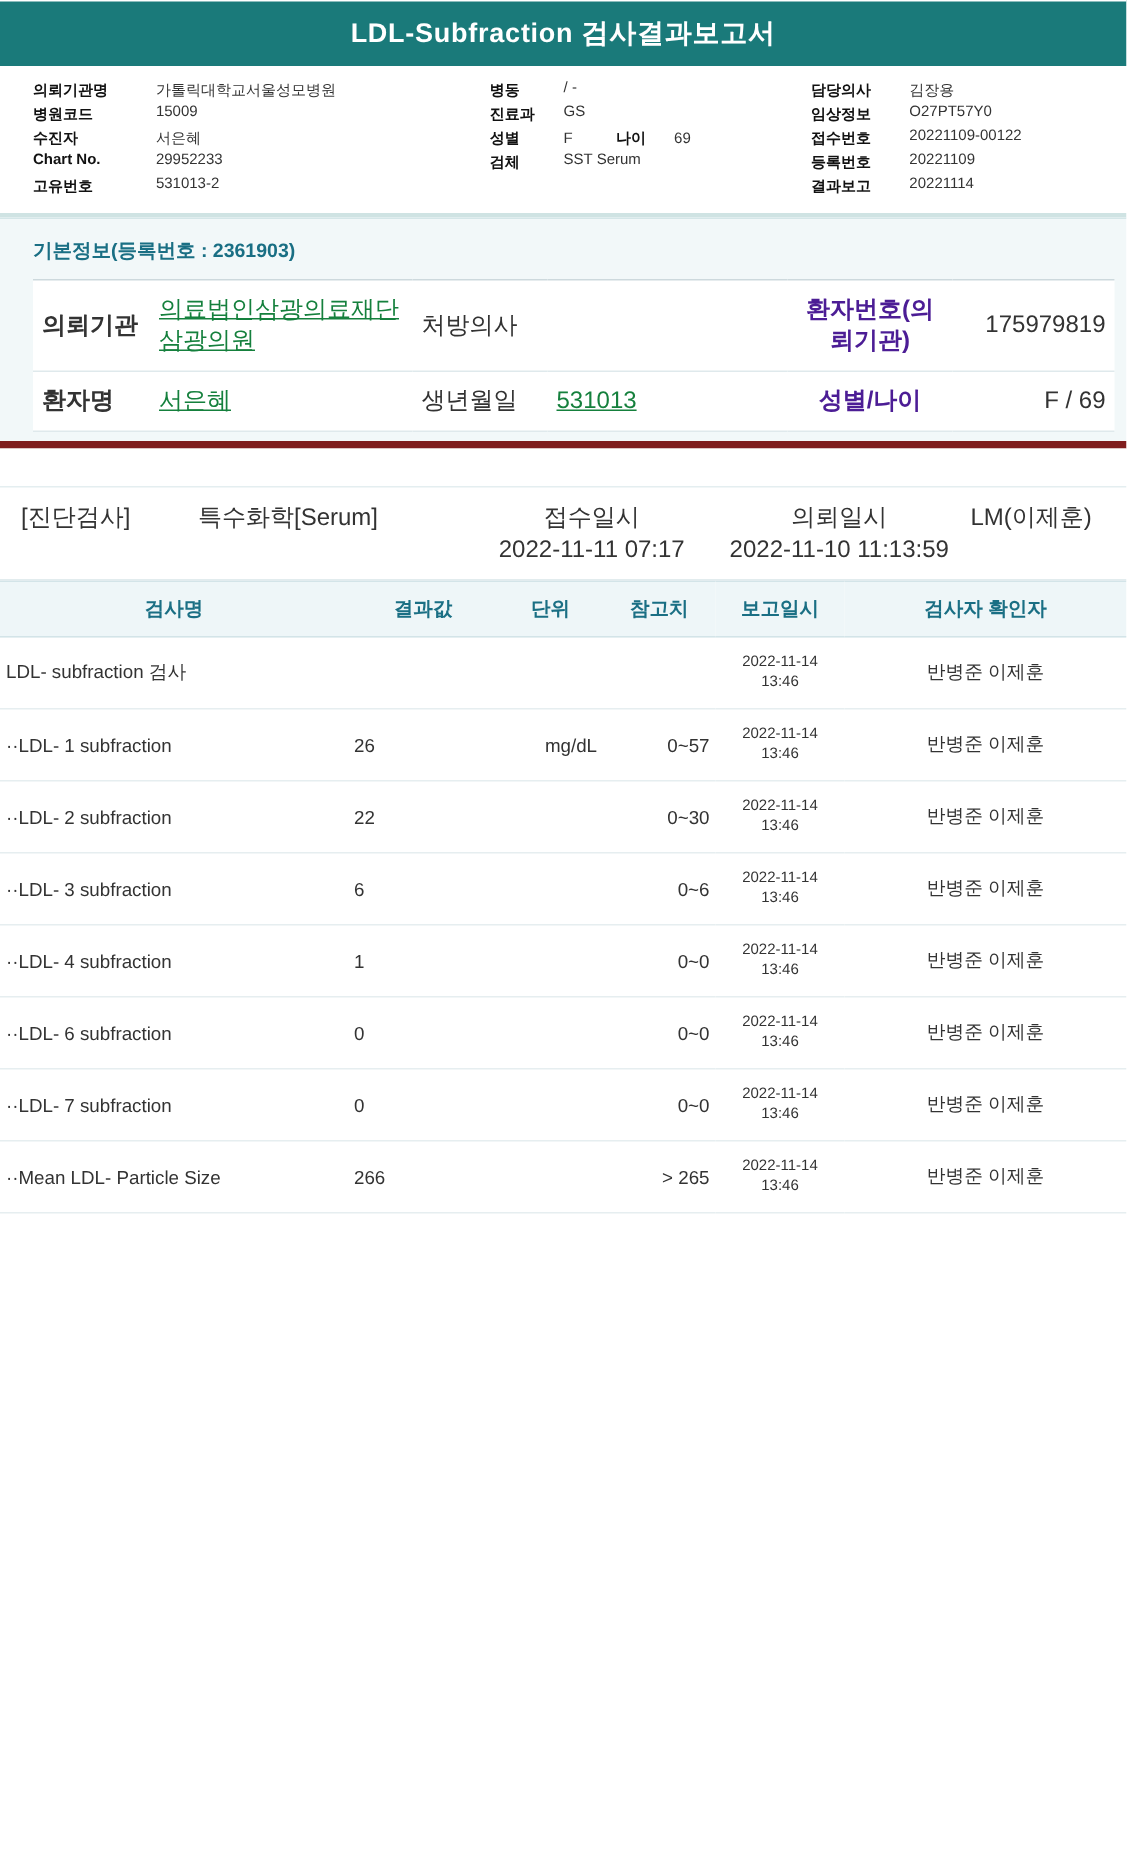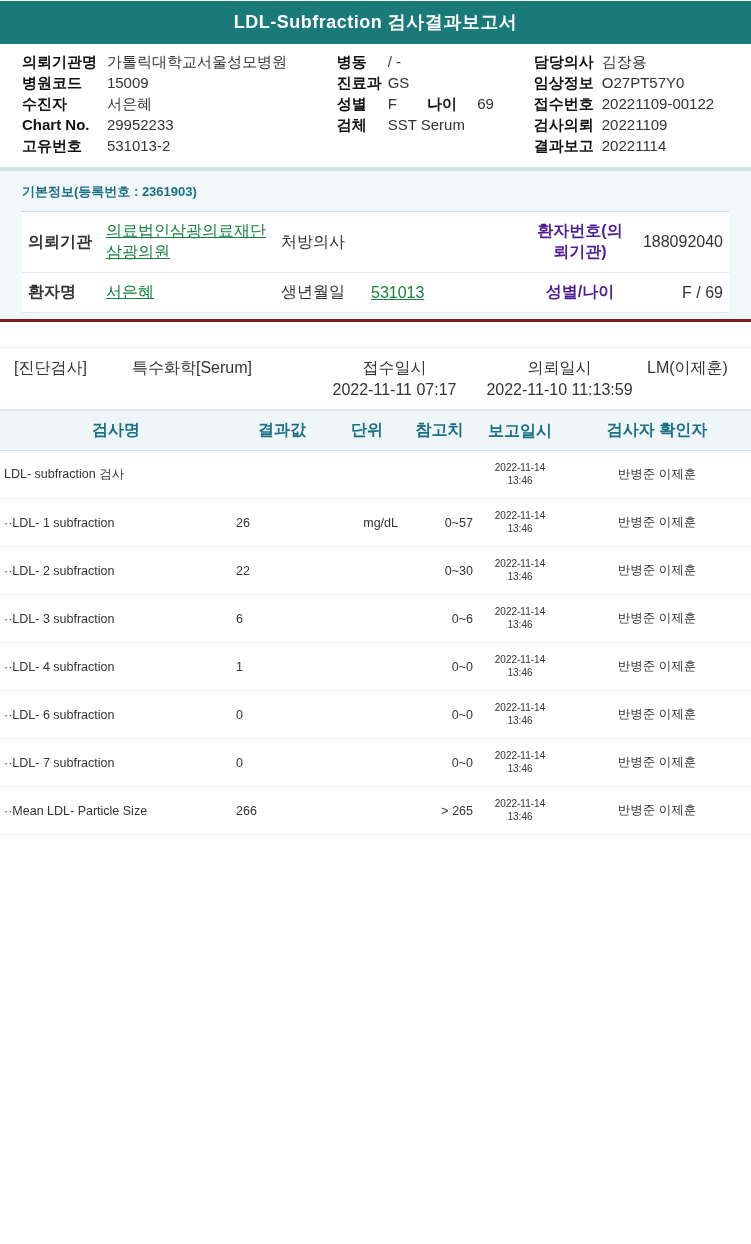--- a/index.html
+++ b/index.html
@@ -28,41 +28,41 @@
   }
 
   
   .header-info {
     padding: 8px 22px 10px 22px;
     border-bottom: 3px solid #cfe3e3;
   }
   .hdr-table {
     width: 100%;
     border-collapse: collapse;
-    font-size: 15px;
+    font-size: 10px;
   }
   .hdr-table td {
     padding: 1px 0;
     vertical-align: top;
     white-space: nowrap;
   }
   .hdr-lbl {
     font-weight: bold;
     color: #111;
     padding-right: 8px;
   }
   .hdr-val { color: #333; font-weight: normal; }
   .col-gap { width: 26px; }
 
   
   .basic-section {
     background: #f2f8f9;
     border-top: 1px solid #d4e6e8;
-    border-bottom: 3px solid #7f1d1d;
-    padding: 12px 22px 6px 22px;
+    border-bottom: 5px solid #7f1d1d;
+    padding: 12px 8px 6px 22px;
   }
   .basic-title {
     color: #1a6f84;
     font-weight: bold;
     font-size: 13px;
     margin-bottom: 10px;
   }
   .basic-table {
     width: 100%;
     border-collapse: collapse;
@@ -111,21 +111,21 @@
   
   .results {
     width: 100%;
     border-collapse: collapse;
     font-size: 12.5px;
   }
   .results thead th {
     background: #eef6f8;
     color: #1a6f84;
     font-weight: bold;
-    font-size: 16px;
+    font-size: 13px;
     padding: 9px 4px;
     border-top: 1px solid #d3e4e8;
     border-bottom: 1px solid #d3e4e8;
   }
   .results tbody td {
     border-bottom: 1px solid #e6eef0;
     padding: 11px 4px;
     color: #333;
     vertical-align: middle;
   }
@@ -182,21 +182,21 @@
       <td class="hdr-lbl">접수번호</td>
       <td class="hdr-val">20221109-00122</td>
     </tr>
     <tr>
       <td class="hdr-lbl">Chart No.</td>
       <td class="hdr-val">29952233</td>
       <td class="col-gap"></td>
       <td class="hdr-lbl">검체</td>
       <td class="hdr-val">SST Serum</td>
       <td class="col-gap"></td>
-      <td class="hdr-lbl">검사의뢰</td>
+      <td class="hdr-lbl">등록번호</td>
       <td class="hdr-val">20221109</td>
     </tr>
     <tr>
       <td class="hdr-lbl">고유번호</td>
       <td class="hdr-val">531013-2</td>
       <td class="col-gap"></td>
       <td></td>
       <td></td>
       <td class="col-gap"></td>
       <td class="hdr-lbl">결과보고</td>
@@ -209,21 +209,21 @@
 <div class="basic-section">
   <div class="basic-title">기본정보(등록번호 : 2361903)</div>
   <table class="basic-table">
     <tbody>
         <tr>
       <td class="b-lbl">의뢰기관</td>
       <td class="b-val w-val1">의료법인삼광의료재단삼광의원</td>
       <td class="b-lbl2">처방의사</td>
       <td class="b-val w-val2"></td>
       <td class="b-lbl3">환자번호(의뢰기관)</td>
-      <td class="b-val3">188092040</td>
+      <td class="b-val3">175979819</td>
     </tr>
     <tr>
       <td class="b-lbl">환자명</td>
       <td class="b-val w-val1">서은혜</td>
       <td class="b-lbl2">생년월일</td>
       <td class="b-val w-val2">531013</td>
       <td class="b-lbl3">성별/나이</td>
       <td class="b-val3">F / 69</td>
     </tr>
   </tbody>

